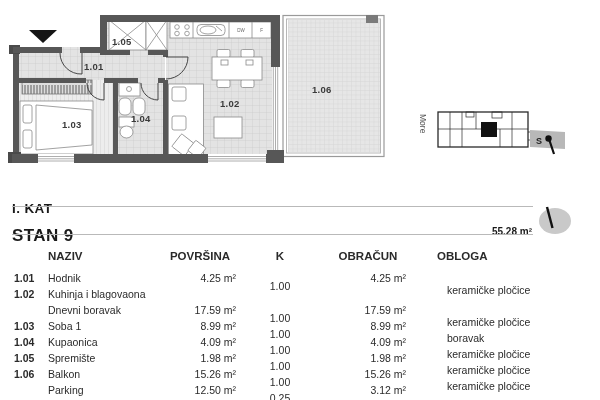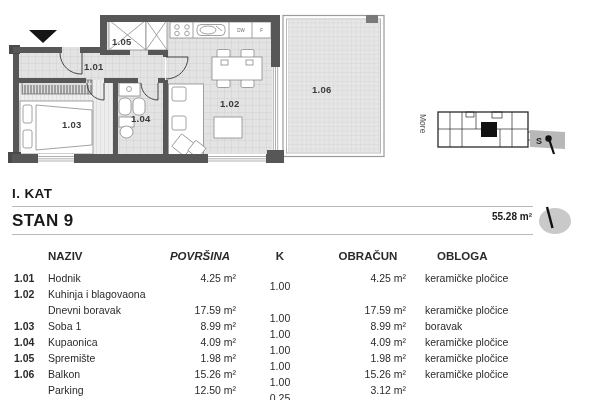--- a/index.html
+++ b/index.html
@@ -1,39 +1,39 @@
 <!DOCTYPE html>
 <html><head>
 <meta charset="utf-8">
 <style>
   html,body{margin:0;padding:0;background:#fff;}
   .screen{position:relative;width:600px;height:400px;background:#fff;overflow:hidden;
           font-family:"Liberation Sans",sans-serif;color:#222;}
   .plan-svg{position:absolute;left:0;top:0;width:600px;height:400px;}
-  .abs{position:absolute;}
+  .abs{position:absolute;margin-top:15px;}
   .floor-title{left:12px;top:186px;font-size:13.5px;font-weight:bold;letter-spacing:.4px;color:#1a1a1a;}
   .rule{position:absolute;left:12px;width:521px;height:1px;background:#b9b9b9;}
   .rule1{top:206px;}
   .rule2{top:234px;}
   .unit-title{left:12px;top:211px;font-size:17px;font-weight:bold;letter-spacing:.4px;color:#1a1a1a;}
   .total-area{left:400px;top:211px;width:132px;text-align:right;font-size:10px;font-weight:bold;color:#1a1a1a;}
   .thead{position:absolute;top:250px;left:0;width:504px;height:16px;font-size:11.5px;font-weight:bold;color:#2a2a2a;padding-left:25px;}
   .trow{position:absolute;left:0;width:600px;height:16px;font-size:10.5px;color:#2a2a2a;}
   .c{position:absolute;top:0;white-space:nowrap;}
   .h-naziv{left:48px;width:125px;}
-  .h-povrsina{left:160px;width:80px;text-align:center;font-style:italic;}
+  .h-povrsina{left:160px;width:80px;text-align:center;}
   .h-k{left:252px;width:56px;text-align:center;}
   .h-obracun{left:322px;width:92px;text-align:center;}
   .h-obloga{left:437px;width:145px;}
   .c.num{left:14px;width:30px;font-weight:bold;}
   .c.name{left:48px;width:130px;}
   .c.area{left:160px;width:76px;text-align:right;}
   .c.k{left:252px;width:56px;text-align:center;margin-top:8px;}
   .c.calc{left:326px;width:80px;text-align:right;}
-  .c.fin{left:425px;width:150px;}
+  .c.fin{left:447px;width:150px;margin-top:12px;}
   .room-label{font-size:9.5px;font-weight:bold;fill:#3a3a3a;letter-spacing:.3px;}
   .appl-label{font-size:4.5px;fill:#666;}
   .map-label{font-size:8.5px;fill:#555;}
   .marker-label{font-size:9px;font-weight:bold;fill:#222;}
 </style>
 </head>
 <body>
 
 <div class="screen">
 

